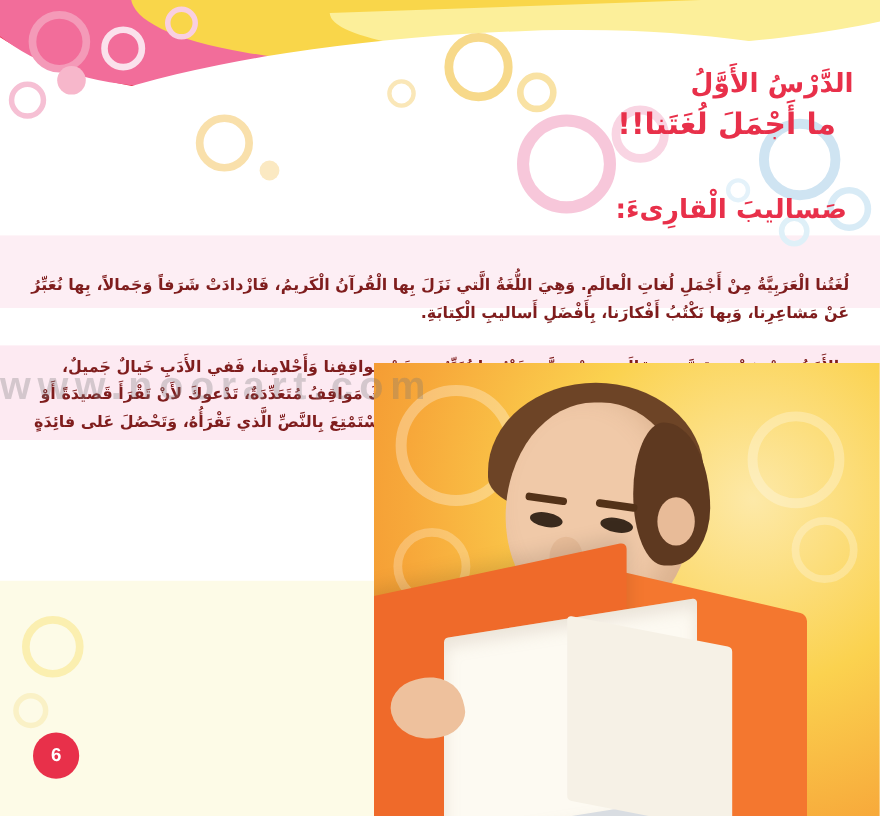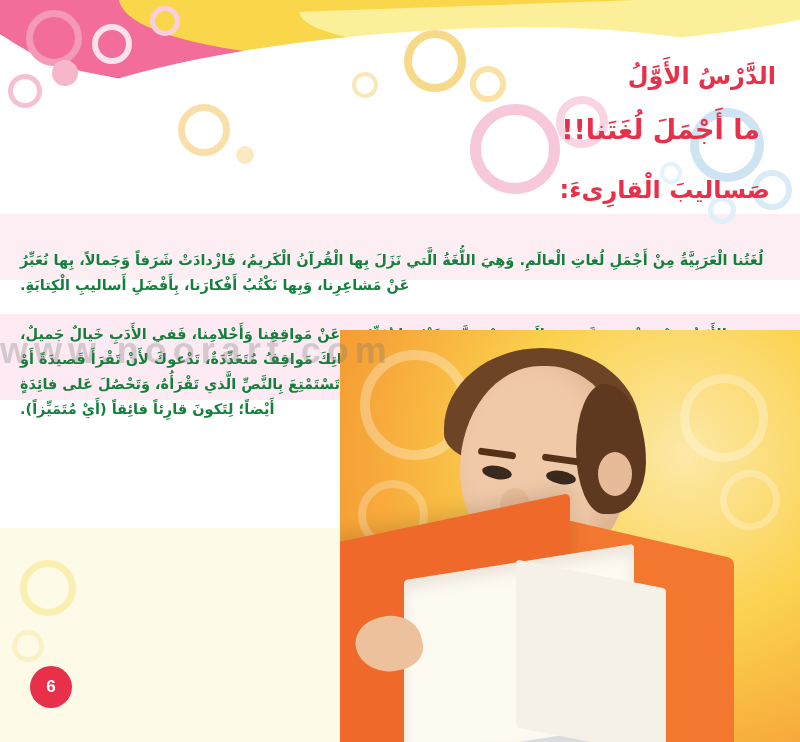--- a/index.html
+++ b/index.html
@@ -121,21 +121,21 @@
     font-size: 24px;
     font-weight: bold;
     color: #e8304a;
     direction: rtl;
     white-space: nowrap;
   }
 
   .main-title {
     position: absolute;
     right: 40px;
-    top: 114px;
+    top: 98px;
     font-size: 27px;
     font-weight: bold;
     color: #e8304a;
     direction: rtl;
     white-space: nowrap;
   }
 
   .salutation {
     position: absolute;
     right: 30px;
@@ -143,22 +143,22 @@
     font-size: 24px;
     font-weight: bold;
     color: #e8304a;
     direction: rtl;
     white-space: nowrap;
   }
 
   .para {
     position: absolute;
     direction: rtl;
-    text-align: left;
-    color: #15803d;
+    text-align: right;
+    color: #7f1d1d;
     font-weight: bold;
     line-height: 1.72;
     font-size: 14.5px;
   }
   .para-1 { right: 28px; top: 248px; width: 752px; }
   .para-2 { right: 28px; top: 322px; width: 752px; }
 
   .para-3 {
     position: absolute;
     right: 66px;

